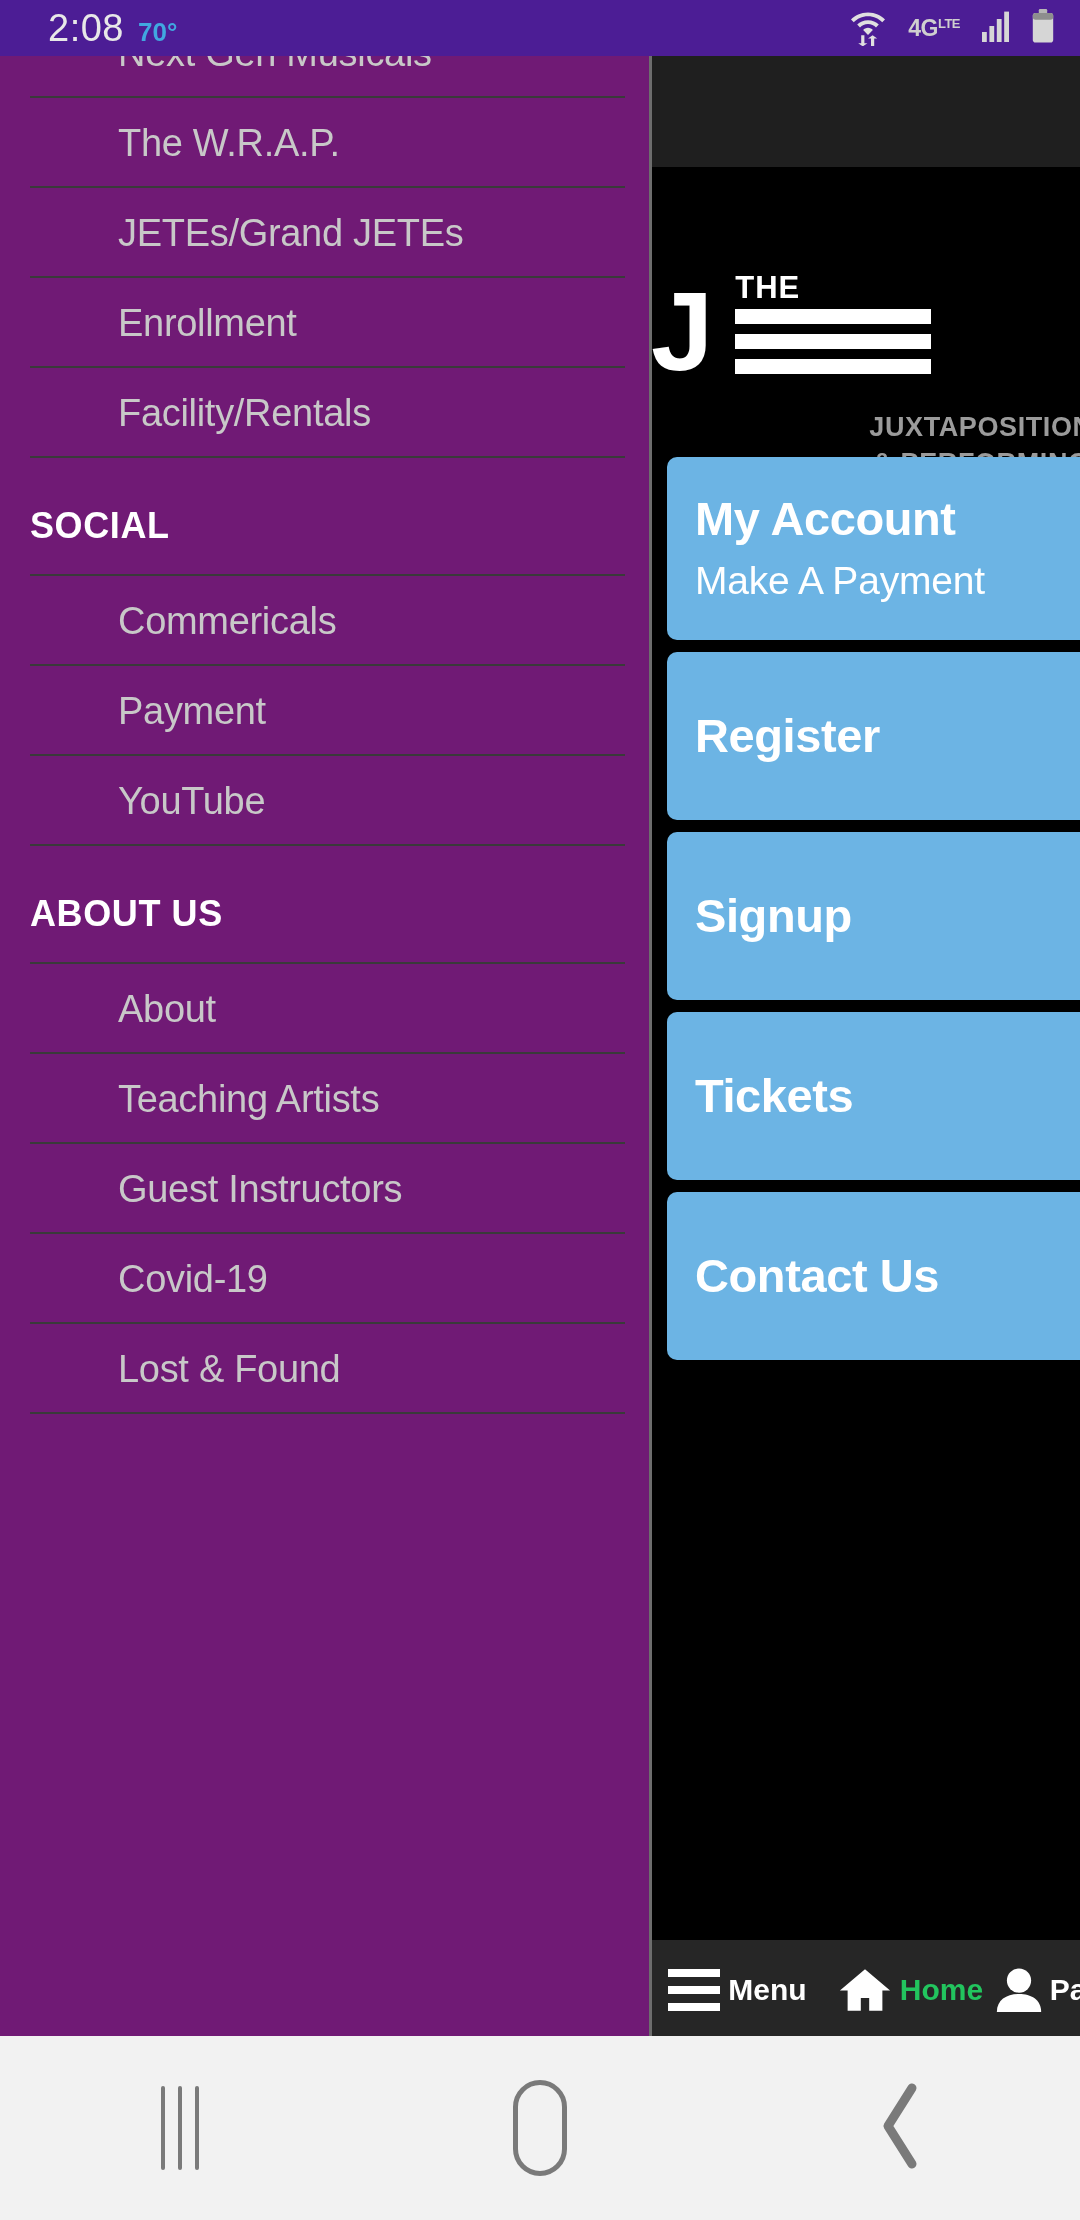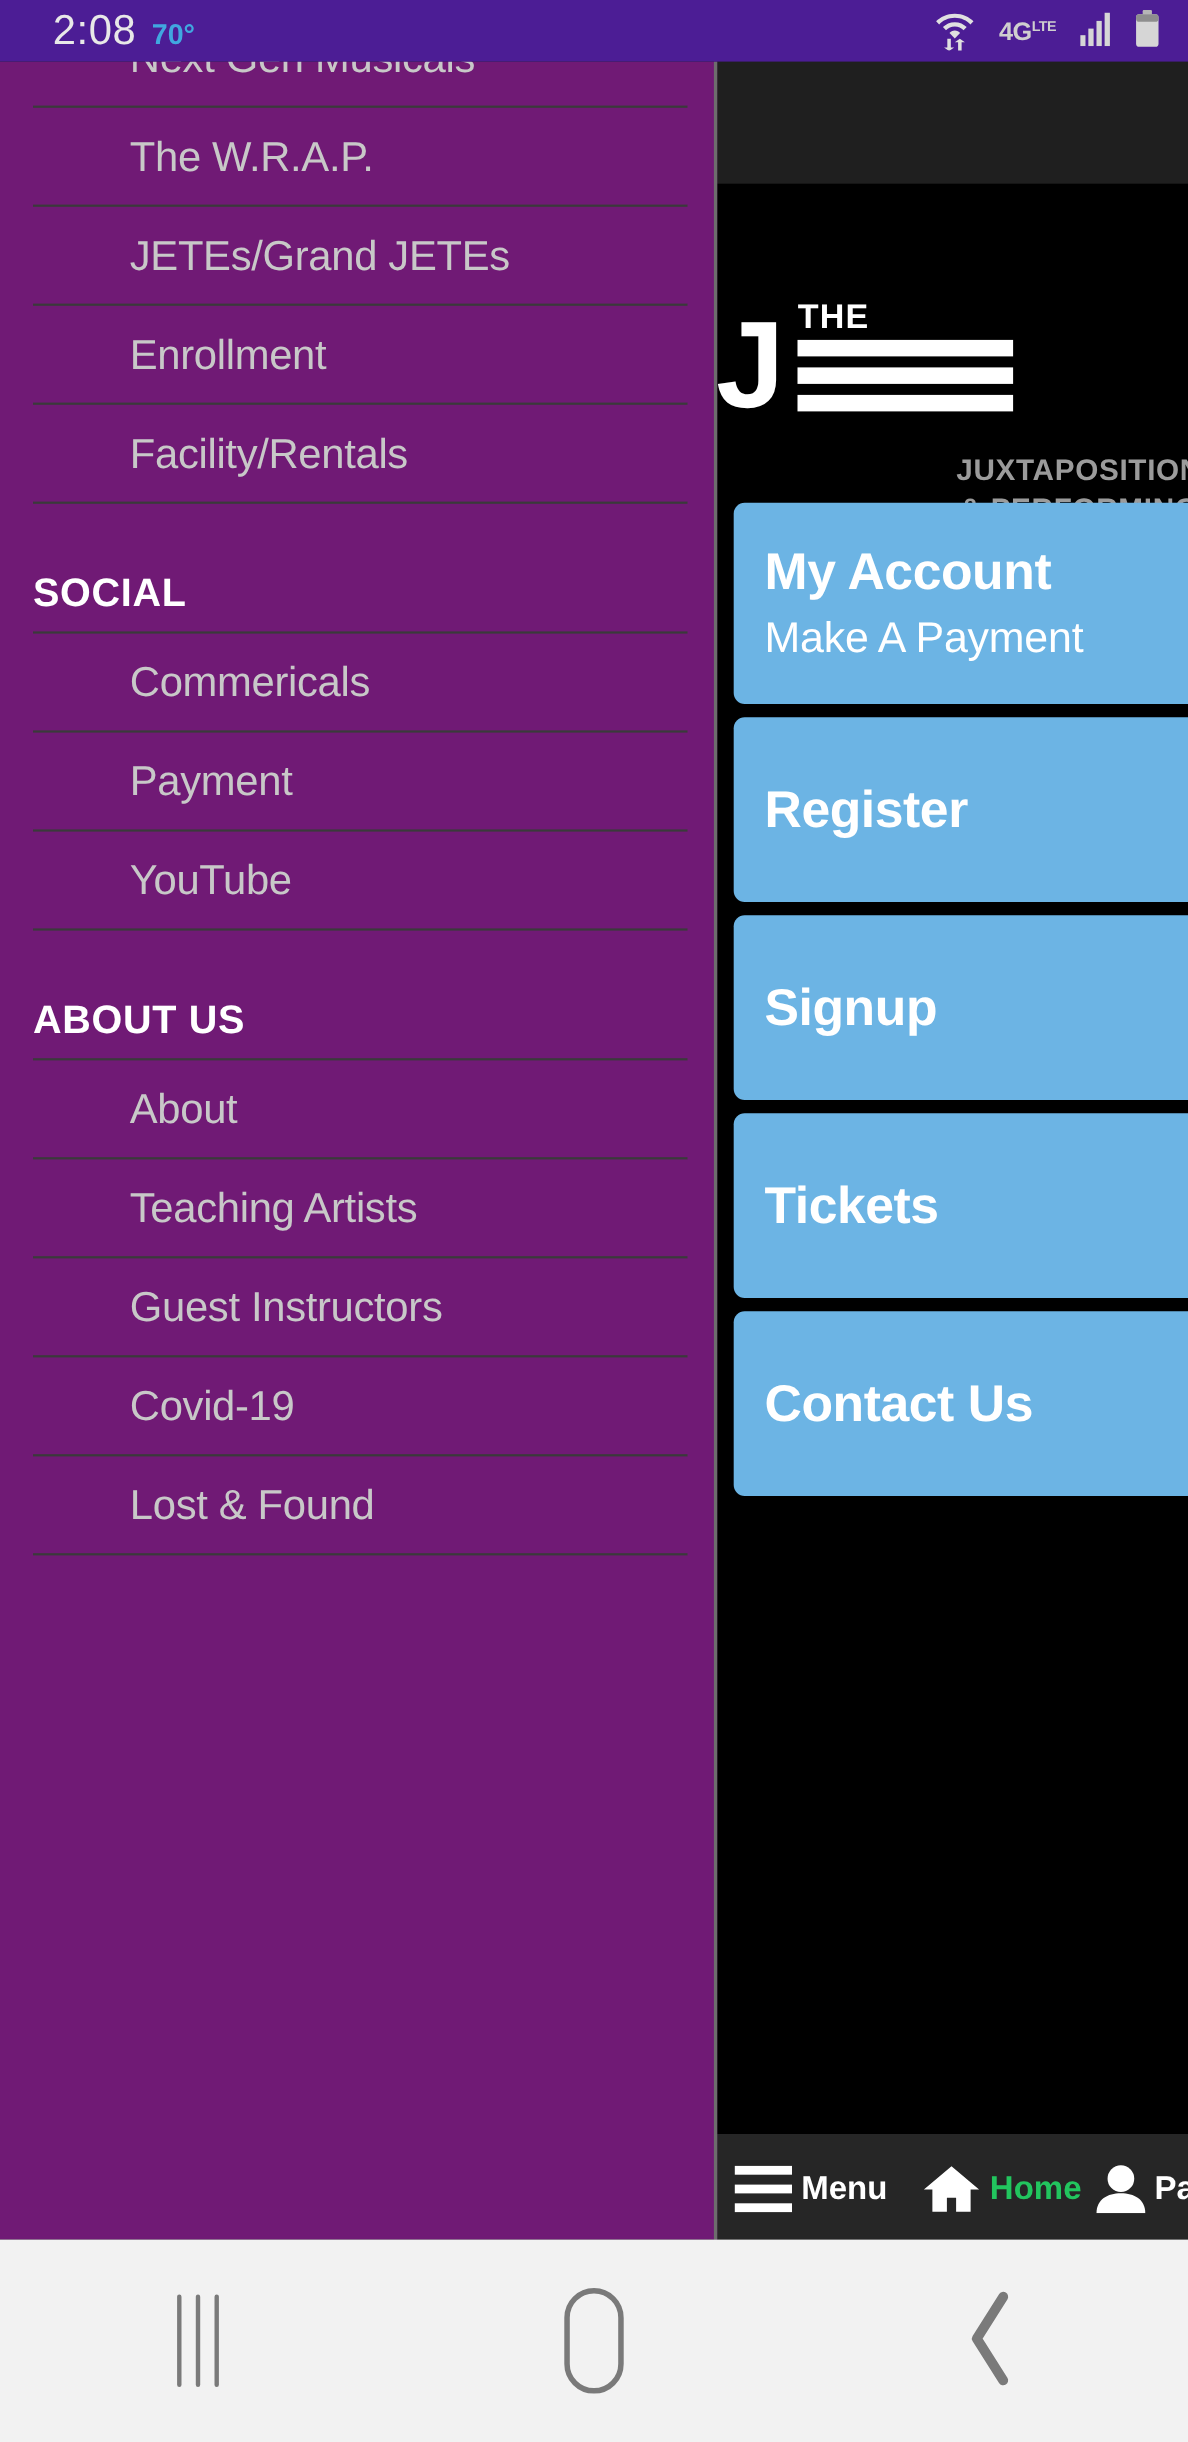--- a/index.html
+++ b/index.html
@@ -108,21 +108,21 @@
     font-size: 112px;
     font-weight: 700;
     line-height: 0.82;
     letter-spacing: -2px;
     font-family: "Liberation Sans", sans-serif;
   }
   .logo-stack {
     display: flex;
     flex-direction: column;
     align-items: flex-start;
-    margin-left: 14px;
+    margin-left: 24px;
     padding-bottom: 4px;
   }
   .logo-the {
     color: #ffffff;
     font-size: 31px;
     font-weight: 700;
     letter-spacing: 1px;
     line-height: 1;
     margin-bottom: 6px;
   }
@@ -256,21 +256,21 @@
   }
   .nav-label {
     color: #c8c8c8;
     font-size: 38px;
     font-weight: 400;
     letter-spacing: -0.3px;
     padding-left: 118px;
     line-height: 1;
     white-space: nowrap;
   }
-  .nav-row.is-header { height: 118px; align-items: flex-end; padding-bottom: 19px; }
+  .nav-row.is-header { height: 118px; align-items: flex-end; padding-bottom: 32px; }
   .nav-row.is-header .nav-label {
     color: #ffffff;
     font-size: 36px;
     font-weight: 700;
     letter-spacing: 0.6px;
     padding-left: 30px;
   }
 
   
   #system-nav {

